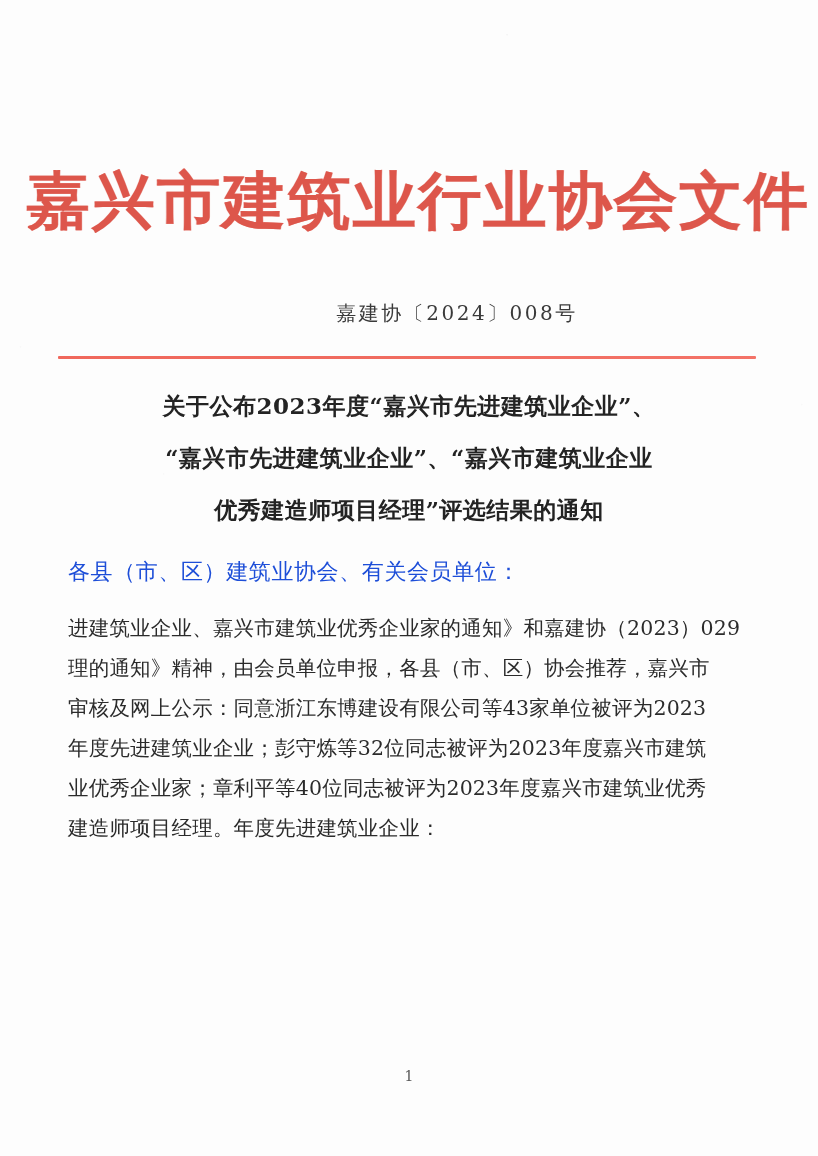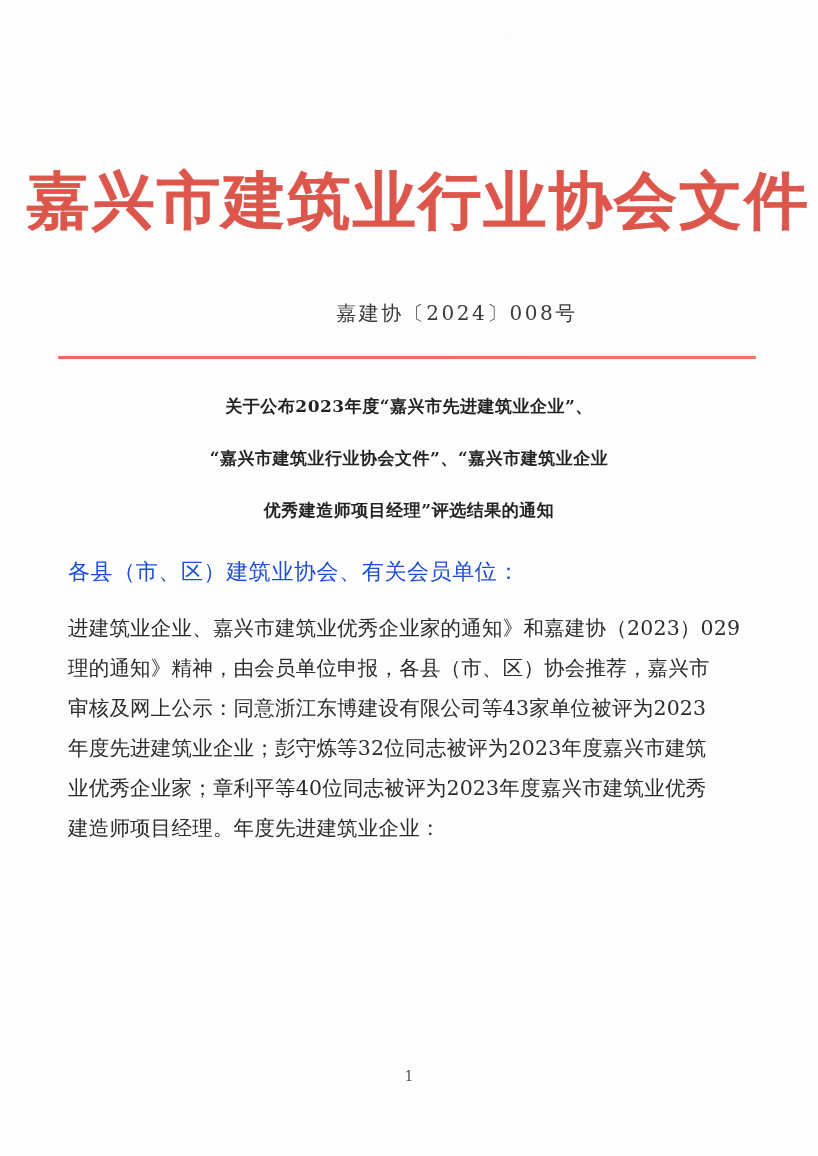--- a/index.html
+++ b/index.html
@@ -85,21 +85,21 @@
     border-radius: 1px;
   }
 
   
   .doc-title {
     position: absolute;
     left: 78px;
     top: 380px;
     width: 662px;
     text-align: center;
-    font-size: 17px;
+    font-size: 23px;
     font-weight: 700;
     line-height: 52px;
     color: #232323;
     letter-spacing: 0.5px;
     font-family: "DejaVu Serif", "Liberation Serif", serif;
   }
   .doc-title .tline { display: block; white-space: nowrap; }
 
   
   .salutation {
@@ -149,21 +149,21 @@
   <div class="masthead">
     <span class="masthead-title">嘉兴市建筑业行业协会文件</span>
   </div>
 
   <div class="docnum">嘉建协〔2024〕008号</div>
 
   <div class="red-rule"></div>
 
   <div class="doc-title">
     <span class="tline">关于公布2023年度“嘉兴市先进建筑业企业”、</span>
-    <span class="tline">“嘉兴市建筑业行业协会文件”、“嘉兴市建筑业企业</span>
+    <span class="tline">“嘉兴市先进建筑业企业”、“嘉兴市建筑业企业</span>
     <span class="tline">优秀建造师项目经理”评选结果的通知</span>
   </div>
 
   <div class="salutation">各县（市、区）建筑业协会、有关会员单位：</div>
 
   <div class="body-text">
     <span class="bline">进建筑业企业、嘉兴市建筑业优秀企业家的通知》和嘉建协（2023）029</span>
     <span class="bline">理的通知》精神，由会员单位申报，各县（市、区）协会推荐，嘉兴市</span>
     <span class="bline">审核及网上公示：同意浙江东博建设有限公司等43家单位被评为2023</span>
     <span class="bline">年度先进建筑业企业；彭守炼等32位同志被评为2023年度嘉兴市建筑</span>

